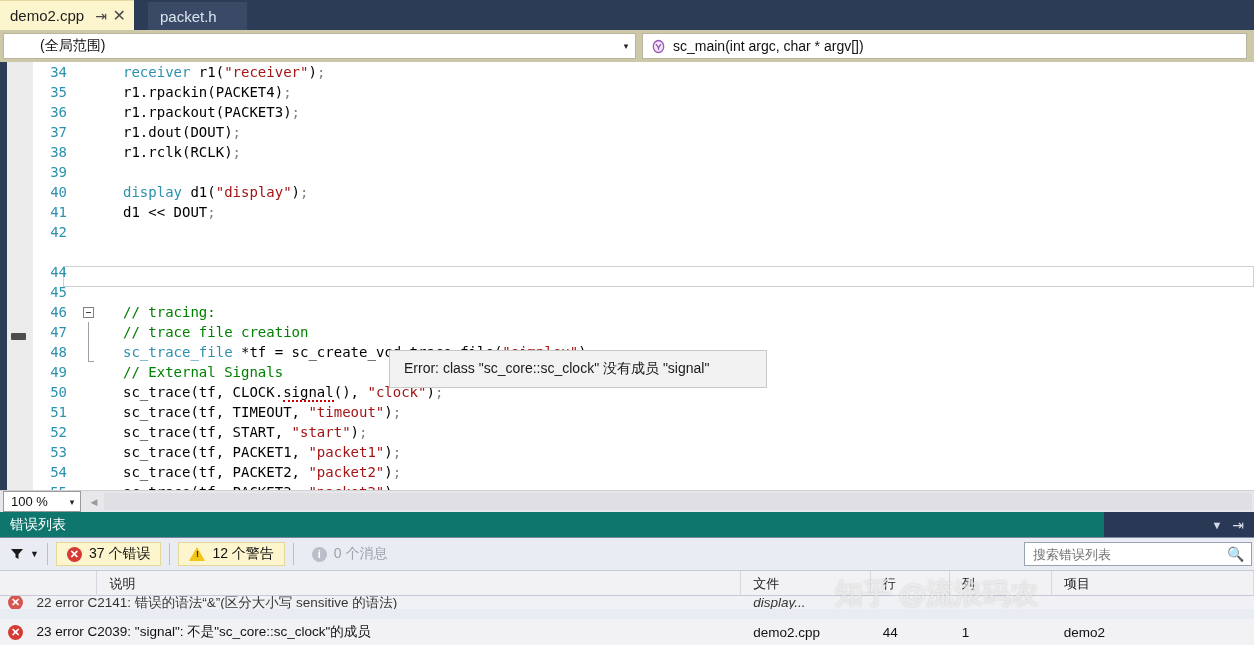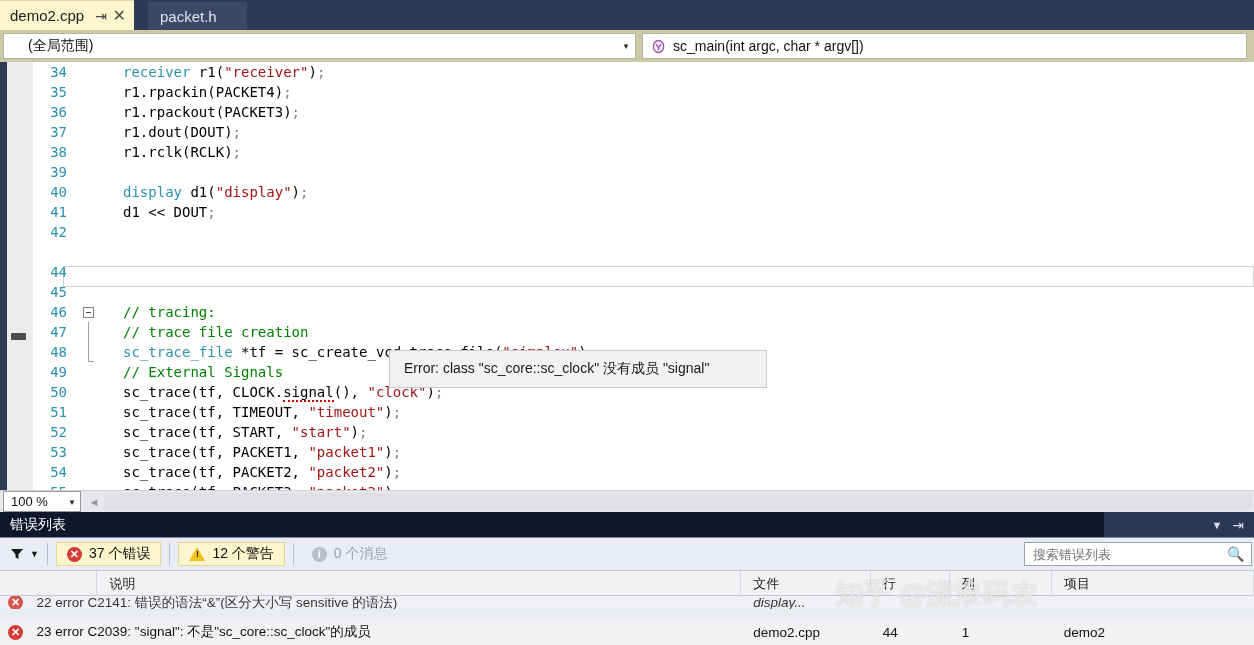--- a/index.html
+++ b/index.html
@@ -37,21 +37,21 @@
 
   
   .navbar {
     position: absolute; left: 0; top: 30px; width: 1254px; height: 32px;
     background: #cdc8a8; display: flex; align-items: center;
   }
   .nav-combo {
     height: 26px; background: #fff; border: 1px solid #b9b4a0;
     display: flex; align-items: center; font-size: 14px; color: #101010;
   }
-  .nav-combo.left { margin-left: 3px; width: 633px; padding-left: 24px; }
+  .nav-combo.left { margin-left: 3px; width: 633px; padding-left: 36px; }
   .nav-combo.right { margin-left: 6px; width: 605px; padding-left: 8px; }
   .combo-arrow {
     margin-left: auto; width: 18px; text-align: center;
     font-size: 9px; color: #222;
   }
   .method-icon {
     width: 15px; height: 15px; margin-right: 7px; flex: none;
     display: flex; align-items: center; justify-content: center;
   }
 
@@ -141,21 +141,21 @@
     color: #9a9a9a; font-size: 9px;
   }
   .hscroll-track {
     position: absolute; left: 104px; top: 2px; right: 2px; height: 17px;
     background: #e0e0e4;
   }
 
   
   .panel {
     position: absolute; left: 0; top: 512px; width: 1104px; height: 133px;
-    background: #0f172a;
+    background: #0f766e;
   }
   .panel-title {
     position: absolute; left: 0; top: 0; width: 1254px; height: 25px;
     display: flex; align-items: center;
   }
   .panel-title-text {
     margin-left: 10px; color: #fff; font-size: 14px;
   }
   .panel-btns {
     margin-left: auto; display: flex; align-items: center; gap: 10px;

